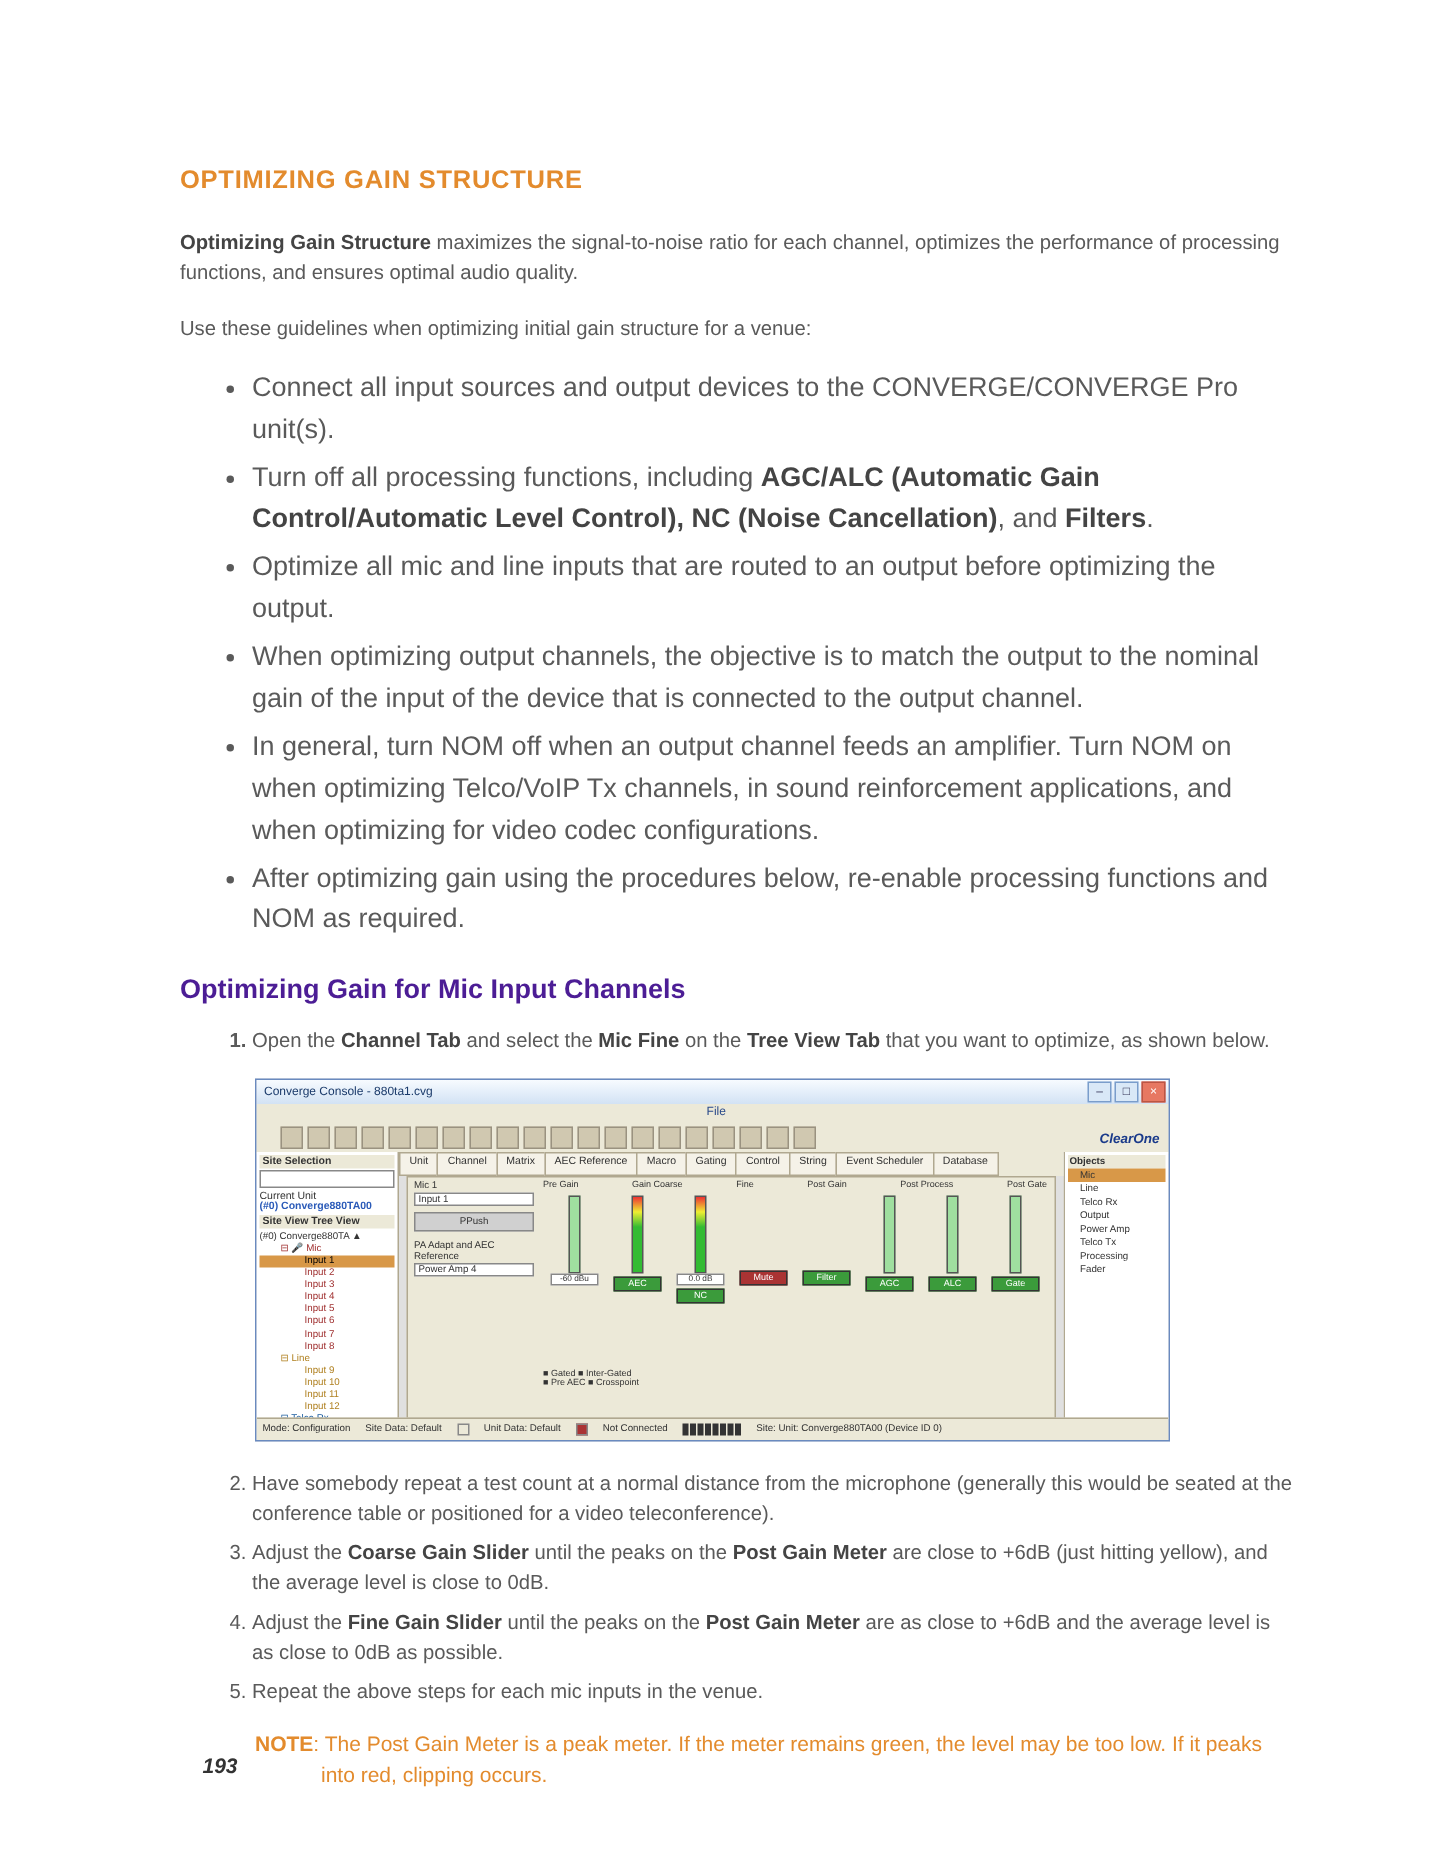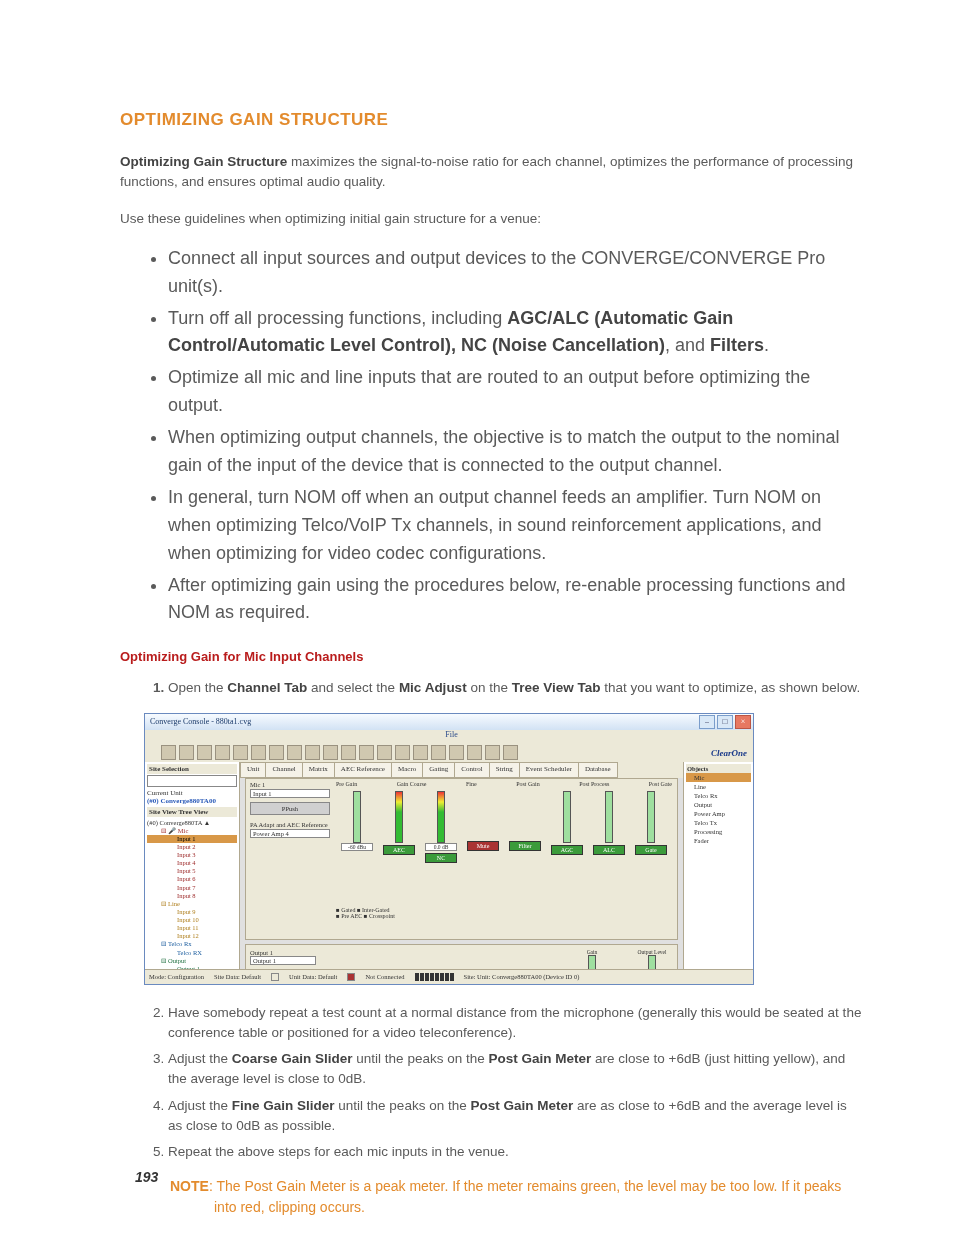--- a/index.html
+++ b/index.html
@@ -32,44 +32,43 @@
   strong { color: #444; font-weight: bold; }
   ul.bullets {
     margin: 0 0 4px 0;
     padding-left: 48px;
     font-size: 18px;
     line-height: 1.55;
     color: #5a5a5a;
   }
   ul.bullets li { margin-bottom: 4px; }
   h2.sub-title {
-    color: #b91c1c;
-    font-size: 13px;
+    color: #4c1d95;
+    font-size: 18px;
     font-weight: bold;
     margin: 22px 0 14px 0;
   }
   ol.steps {
     margin: 0 0 14px 0;
     padding-left: 48px;
     font-size: 13.5px;
     line-height: 1.5;
     color: #5a5a5a;
   }
   ol.steps li { margin-bottom: 6px; }
   ol.steps.first li::marker { font-weight: bold; }
   .screenshot-holder {
-    margin: 14px 0 18px 24px;
+    margin: 14px 0 18px 50px;
     width: 610px;
-    height: 272px;
+    height: 242px;
     box-sizing: border-box;
     background: #e0e0e0;
     border: 1px solid #6a8abf;
     position: relative;
     overflow: hidden;
-    font-family: Liberation Serif, serif;
   }
   .ss-titlebar {
     position: absolute; top:0; left:0; right:0; height:16px;
     background: linear-gradient(#f7fbff,#d2e2f4);
     border-bottom:1px solid #9bb8da;
     display:flex; align-items:center;
     font-size:8px; color:#1a3a6a; padding-left:5px;
   }
   .ss-titlebar .winbtns {
     position:absolute; right:2px; top:1px; display:flex; gap:2px;
@@ -200,21 +199,21 @@
     <li>Optimize all mic and line inputs that are routed to an output before optimizing the output.</li>
     <li>When optimizing output channels, the objective is to match the output to the nominal gain of the input of the device that is connected to the output channel.</li>
     <li>In general, turn NOM off when an output channel feeds an amplifier. Turn NOM on when optimizing Telco/VoIP Tx channels, in sound reinforcement applications, and when optimizing for video codec configurations.</li>
     <li>After optimizing gain using the procedures below, re-enable processing functions and NOM as required.</li>
   </ul>
 
   <h2 class="sub-title">Optimizing Gain for Mic Input Channels</h2>
 
   <ol class="steps first">
     <li>
-      <span>Open the </span><strong>Channel Tab</strong><span> and select the </span><strong>Mic Adjust</strong><span> on the </span><strong>Tree View Tab</strong><span> that you want to optimize, as shown below.</span>
+      <span>Open the </span><strong>Channel Tab</strong><span> and select the </span><strong>Mic Fine</strong><span> on the </span><strong>Tree View Tab</strong><span> that you want to optimize, as shown below.</span>
     </li>
   </ol>
 
   <div class="screenshot-holder">
     <div class="ss-titlebar">
       <span>Converge Console - 880ta1.cvg</span>
       <div class="winbtns">
         <span>–</span>
         <span>□</span>
         <span class="close">×</span>

